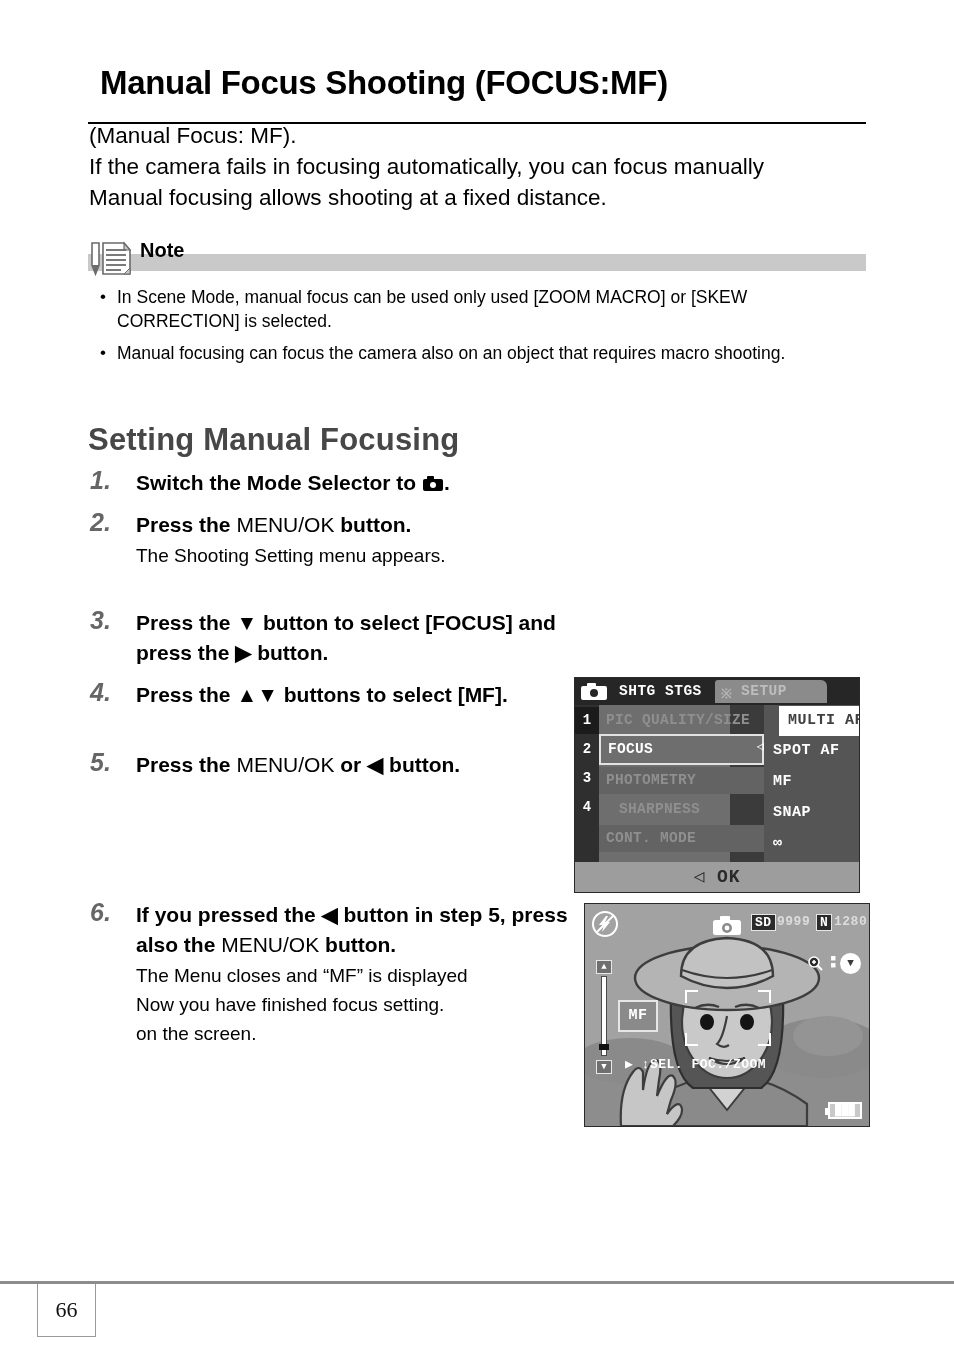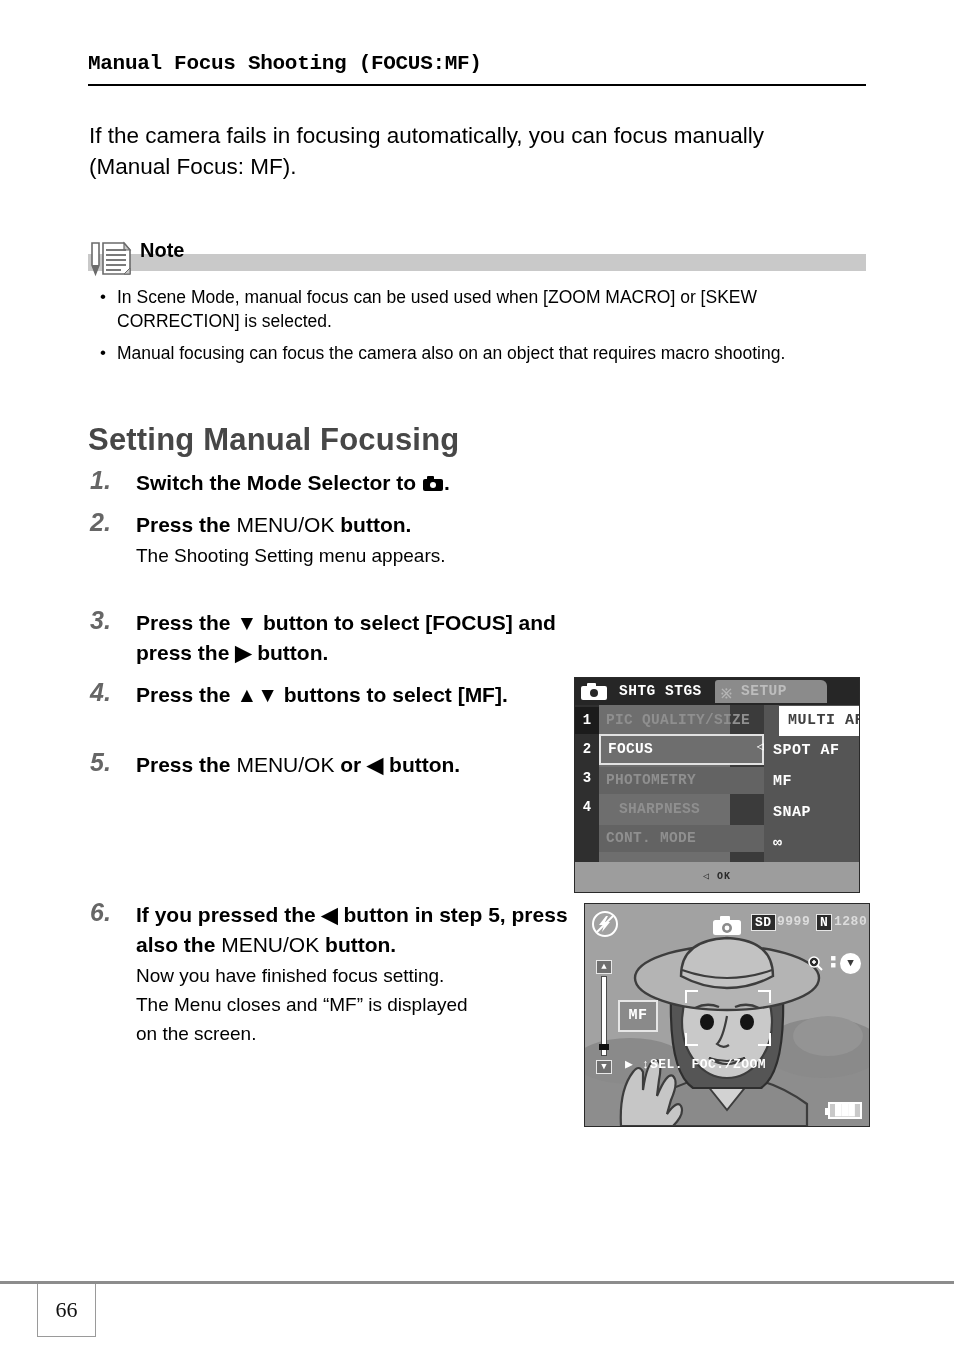--- a/index.html
+++ b/index.html
@@ -7,23 +7,23 @@
     width:954px;height:1351px;background:#ffffff;
     font-family:"Liberation Sans", sans-serif;
     color:#000;
     position:relative;overflow:hidden;
   }
   .page{position:absolute;left:0;top:0;width:954px;height:1351px;}
 
   
   .title-wrap{position:absolute;left:88px;top:52px;width:778px;}
   h1.title{
-    font-size:21px;font-weight:bold;letter-spacing:-0.3px;
-    margin:0;padding:0 0 8px 0;line-height:1.15;
-    font-family:Liberation Mono, monospace;
+    font-size:33px;font-weight:bold;letter-spacing:-0.3px;
+    margin:12px;padding:0 0 8px 0;line-height:1.15;
+    font-family:Liberation Sans, sans-serif;
   }
   .title-rule{height:2px;background:#000;width:778px;}
 
   
   .intro{
     position:absolute;left:89px;top:120px;width:790px;
     font-size:22.5px;line-height:31px;
   }
   .intro p{margin:0;}
 
@@ -169,21 +169,21 @@
     position:absolute;left:0;width:95px;height:30px;line-height:30px;
     color:#ffffff;font-size:15px;font-weight:bold;padding-left:9px;
     box-sizing:border-box;letter-spacing:0.5px;
   }
   .opt.hl{background:#ffffff;color:#404040;margin-left:15px;}
   .caret-left{
     position:absolute;left:182px;font-size:12px;color:#ffffff;
   }
   .menu-foot{
     position:absolute;left:0;bottom:0;width:284px;height:30px;
-    background:#9d9d9d;color:#2a2a2a;font-size:10px;font-weight:bold;
+    background:#9d9d9d;color:#2a2a2a;font-size:18px;font-weight:bold;
     text-align:center;line-height:30px;letter-spacing:1px;
   }
 
   
   .lv-sky{position:absolute;left:0;top:0;width:284px;height:222px;background:#a2a2a2;}
   .lv-ground{position:absolute;left:0;bottom:0;width:284px;height:70px;background:#8d8d8d;}
   .lv-bushL{position:absolute;left:-10px;bottom:42px;width:110px;height:46px;
     background:#8a8a8a;border-radius:50%;}
   .lv-bushR{position:absolute;right:-14px;bottom:48px;width:120px;height:60px;
     background:#8a8a8a;border-radius:50%;}
@@ -273,22 +273,23 @@
 <body>
 
 <div class="page">
 
   <div class="title-wrap">
     <h1 class="title">Manual Focus Shooting (FOCUS:MF)</h1>
     <div class="title-rule"></div>
   </div>
 
   <div class="intro">
+    <p>(Manual Focus: MF).</p>
     <p>If the camera fails in focusing automatically, you can focus manually</p>
-    <p>(Manual Focus: MF).</p>
+    <p>Manual focusing allows shooting at a fixed distance.</p>
   </div>
 
   <div class="note-block">
     <div class="note-head">
       <div class="note-bar"></div>
       <div class="note-icon">
         <svg width="46" height="36" viewBox="0 0 46 36">
           <polygon points="4,2 11,2 11,24 7.5,33 4,24" fill="#ffffff" stroke="#6b6b6b" stroke-width="1.6"></polygon>
           <polygon points="4,24 11,24 7.5,33" fill="#6b6b6b"></polygon>
           <path d="M15,2 L36,2 L42,9 L42,33 L15,33 Z" fill="#ffffff" stroke="#6b6b6b" stroke-width="1.6"></path>
@@ -301,21 +302,21 @@
             <line x1="18" y1="24" x2="38" y2="24"></line>
             <line x1="18" y1="29" x2="33" y2="29"></line>
           </g>
         </svg>
       </div>
       <div class="note-label">Note</div>
     </div>
     <div class="note-body">
       <div class="note-item">
         <span class="bullet">•</span>
-        <span>In Scene Mode, manual focus can be used used when [ZOOM MACRO] or [SKEW CORRECTION] is selected.</span>
+        <span>In Scene Mode, manual focus can be used only used [ZOOM MACRO] or [SKEW CORRECTION] is selected.</span>
       </div>
       <div class="note-item">
         <span class="bullet">•</span>
         <span>Manual focusing can focus the camera also on an object that requires macro shooting.</span>
       </div>
     </div>
   </div>
 
   <h2 class="section">Setting Manual Focusing</h2>
 
@@ -355,22 +356,22 @@
       <div class="step-body">
         <div class="step-title"><span>Press the </span><span class="plain">MENU/OK</span><span> or ◀ button.</span></div>
       </div>
     </div>
   </div>
 
   <div class="step" id="step6">
     <div class="step-num">6.</div>
     <div class="step-body">
       <div class="step-title"><span>If you pressed the ◀ button in step 5, press also the </span><span class="plain">MENU/OK</span><span> button.</span></div>
+      <div class="step-sub">The Menu closes and “MF” is displayed</div>
       <div class="step-sub">Now you have finished focus setting.</div>
-      <div class="step-sub">The Menu closes and “MF” is displayed</div>
       <div class="step-sub">on the screen.</div>
     </div>
   </div>
 
   <div class="lcd" id="lcd-menu">
     <div class="menu-top">
       <div class="tab-setup">
         <span>SETUP</span>
       </div>
       <div class="tool-icon">※</div>

